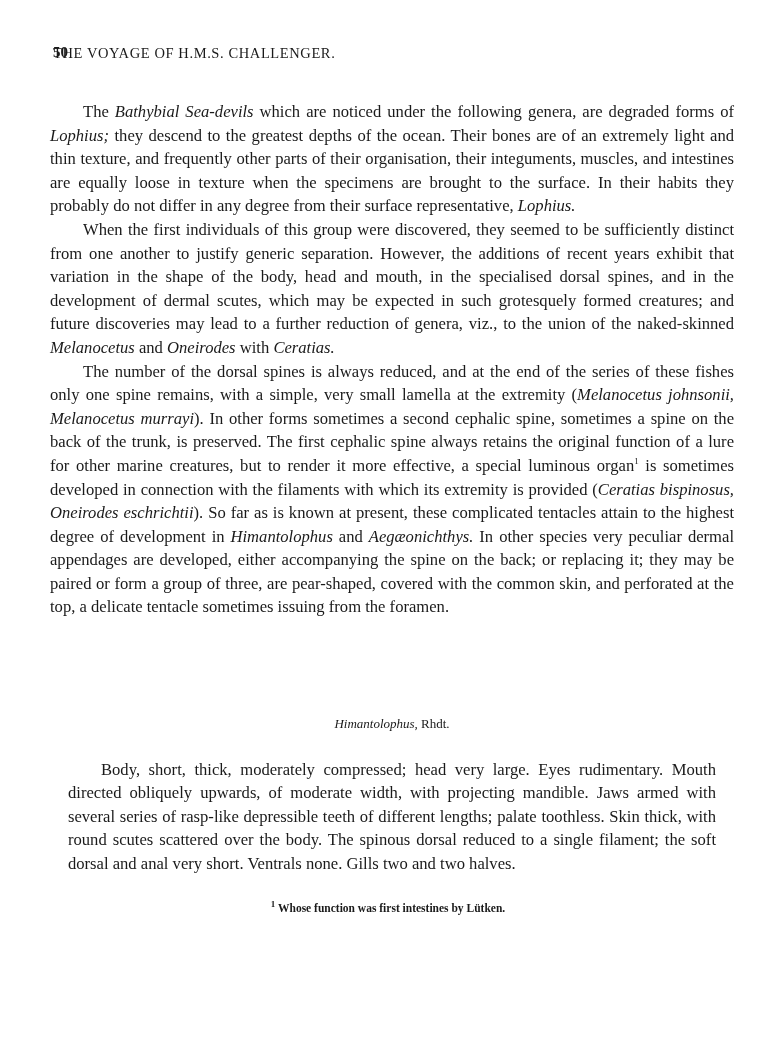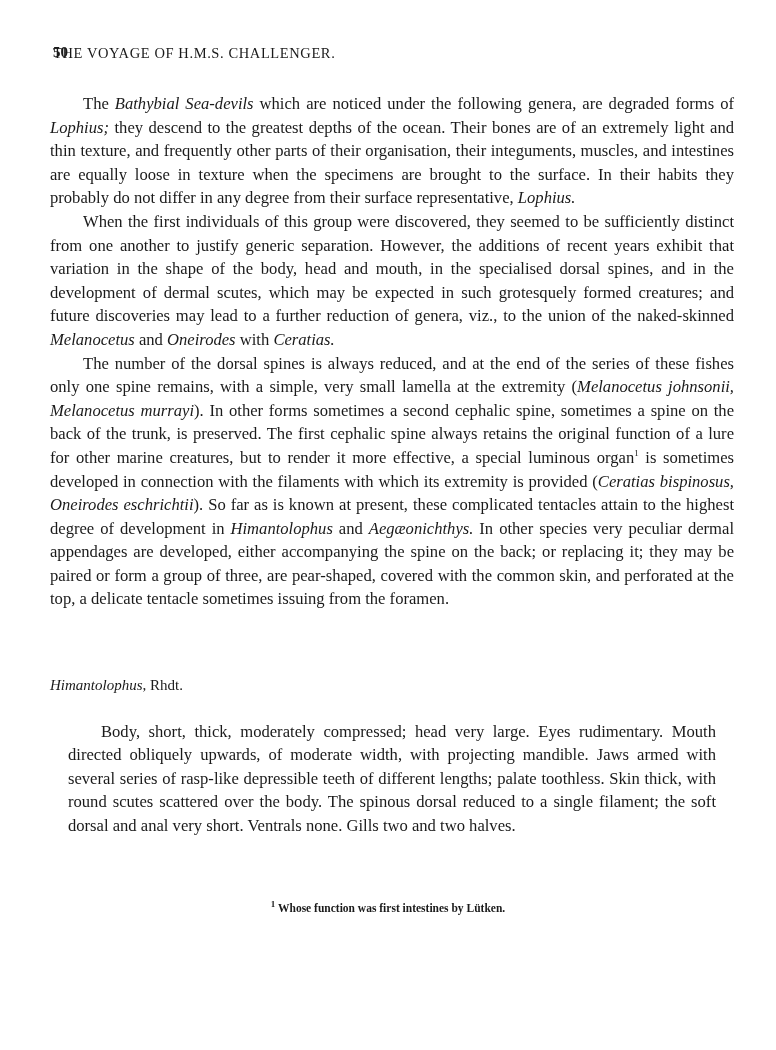--- a/index.html
+++ b/index.html
@@ -2,24 +2,24 @@
 <html><head>
 <meta charset="utf-8">
 <style>
   html, body { margin: 0; padding: 0; background: #ffffff; }
   body { width: 776px; height: 1050px; position: relative; overflow: hidden;
          font-family: "Liberation Serif", "DejaVu Serif", serif; color: #1a1a1a; }
   .header { position: absolute; top: 44px; left: 53px; width: 680px; height: 22px; }
   .page-num { position: absolute; left: 0; top: 0; font-size: 15px; font-weight: bold; }
   .running-title { position: absolute; left: 0; right: 0; top: 1px; text-align: left;
                    font-size: 14.5px; letter-spacing: 0.6px; }
-  .body-text { position: absolute; left: 50px; top: 92px; width: 684px; font-size: 16.6px;
+  .body-text { position: absolute; left: 50px; top: 100px; width: 684px; font-size: 16.6px;
                line-height: 23.6px; text-align: justify; }
   .para { margin: 0; text-indent: 33px; }
-  .section-head { margin: 63px 0 22px 0; text-align: left; text-indent: 0; font-size: 15px; }
+  .section-head { margin: 93px 0 22px 0; text-align: center; text-indent: 0; font-size: 13px; }
   .body2 { margin: 18px; }
   .footnote { position: absolute; top: 902px; left: 0; width: 776px; text-align: center;
               font-size: 11.5px; font-weight: bold; }
   .footnote sup, .fnref { font-size: 9px; vertical-align: super; line-height: 0; }
   i { font-style: italic; }
 </style>
 </head>
 <body>
 
 <div class="header">

